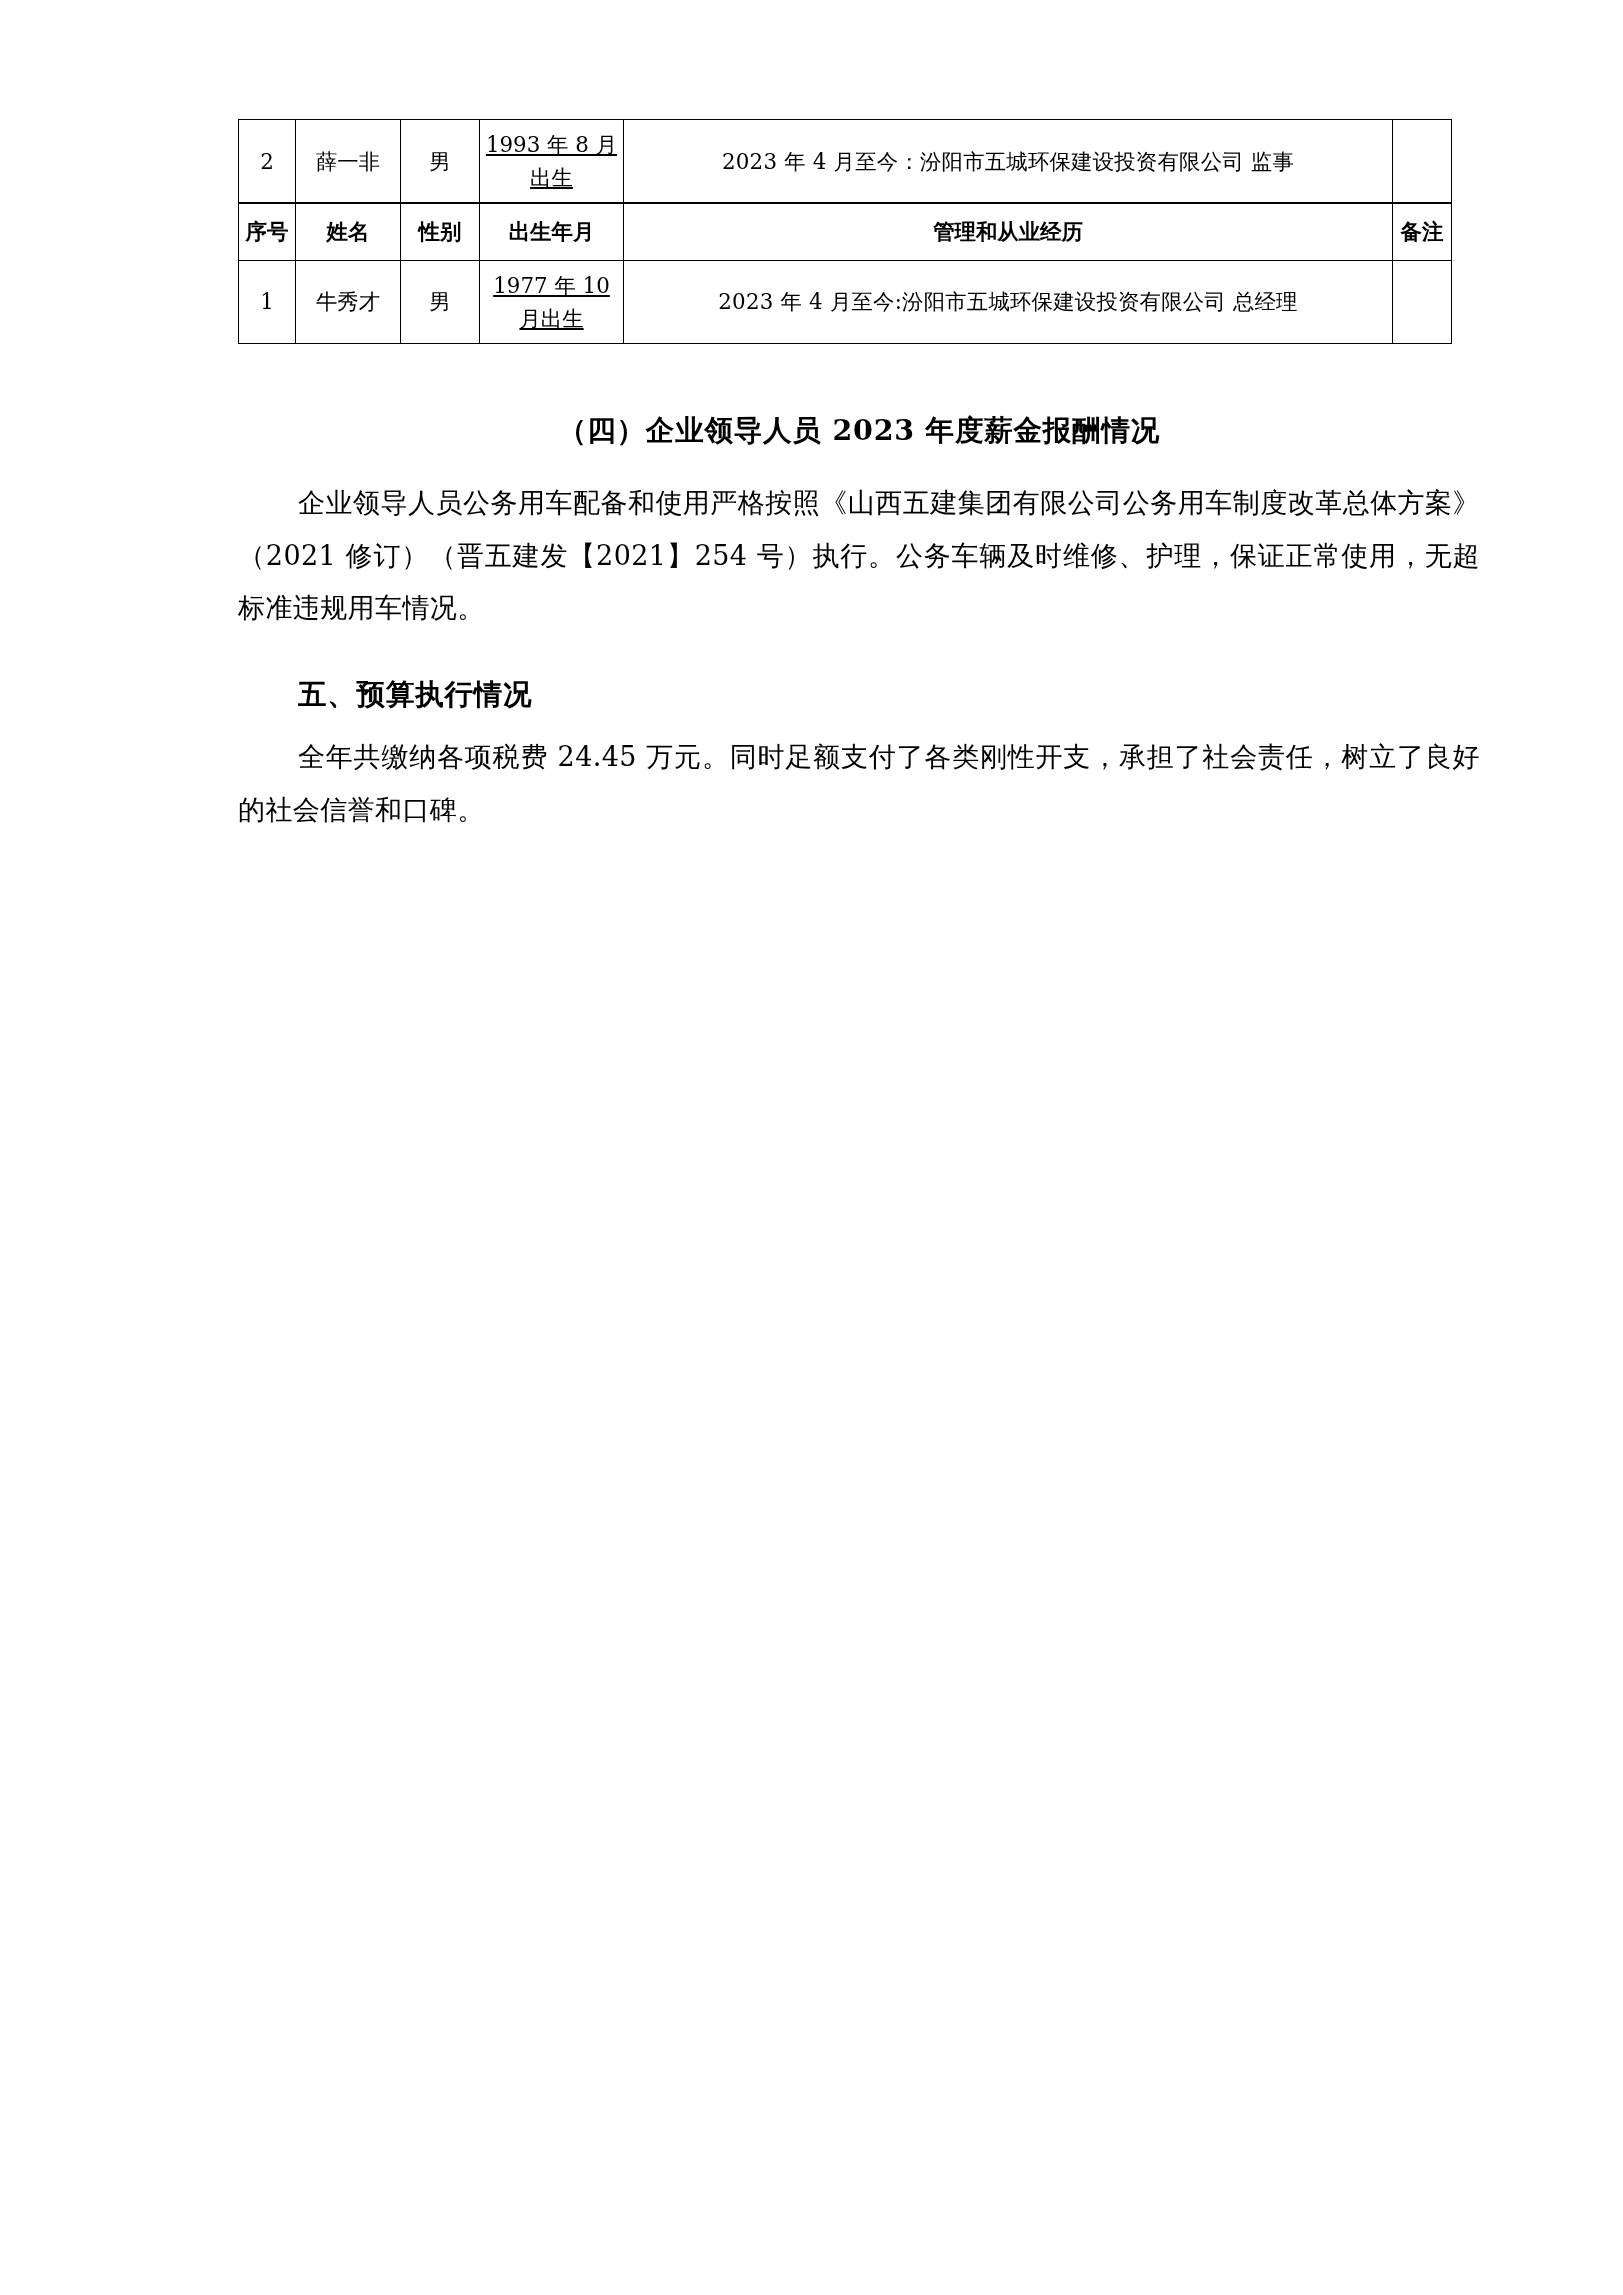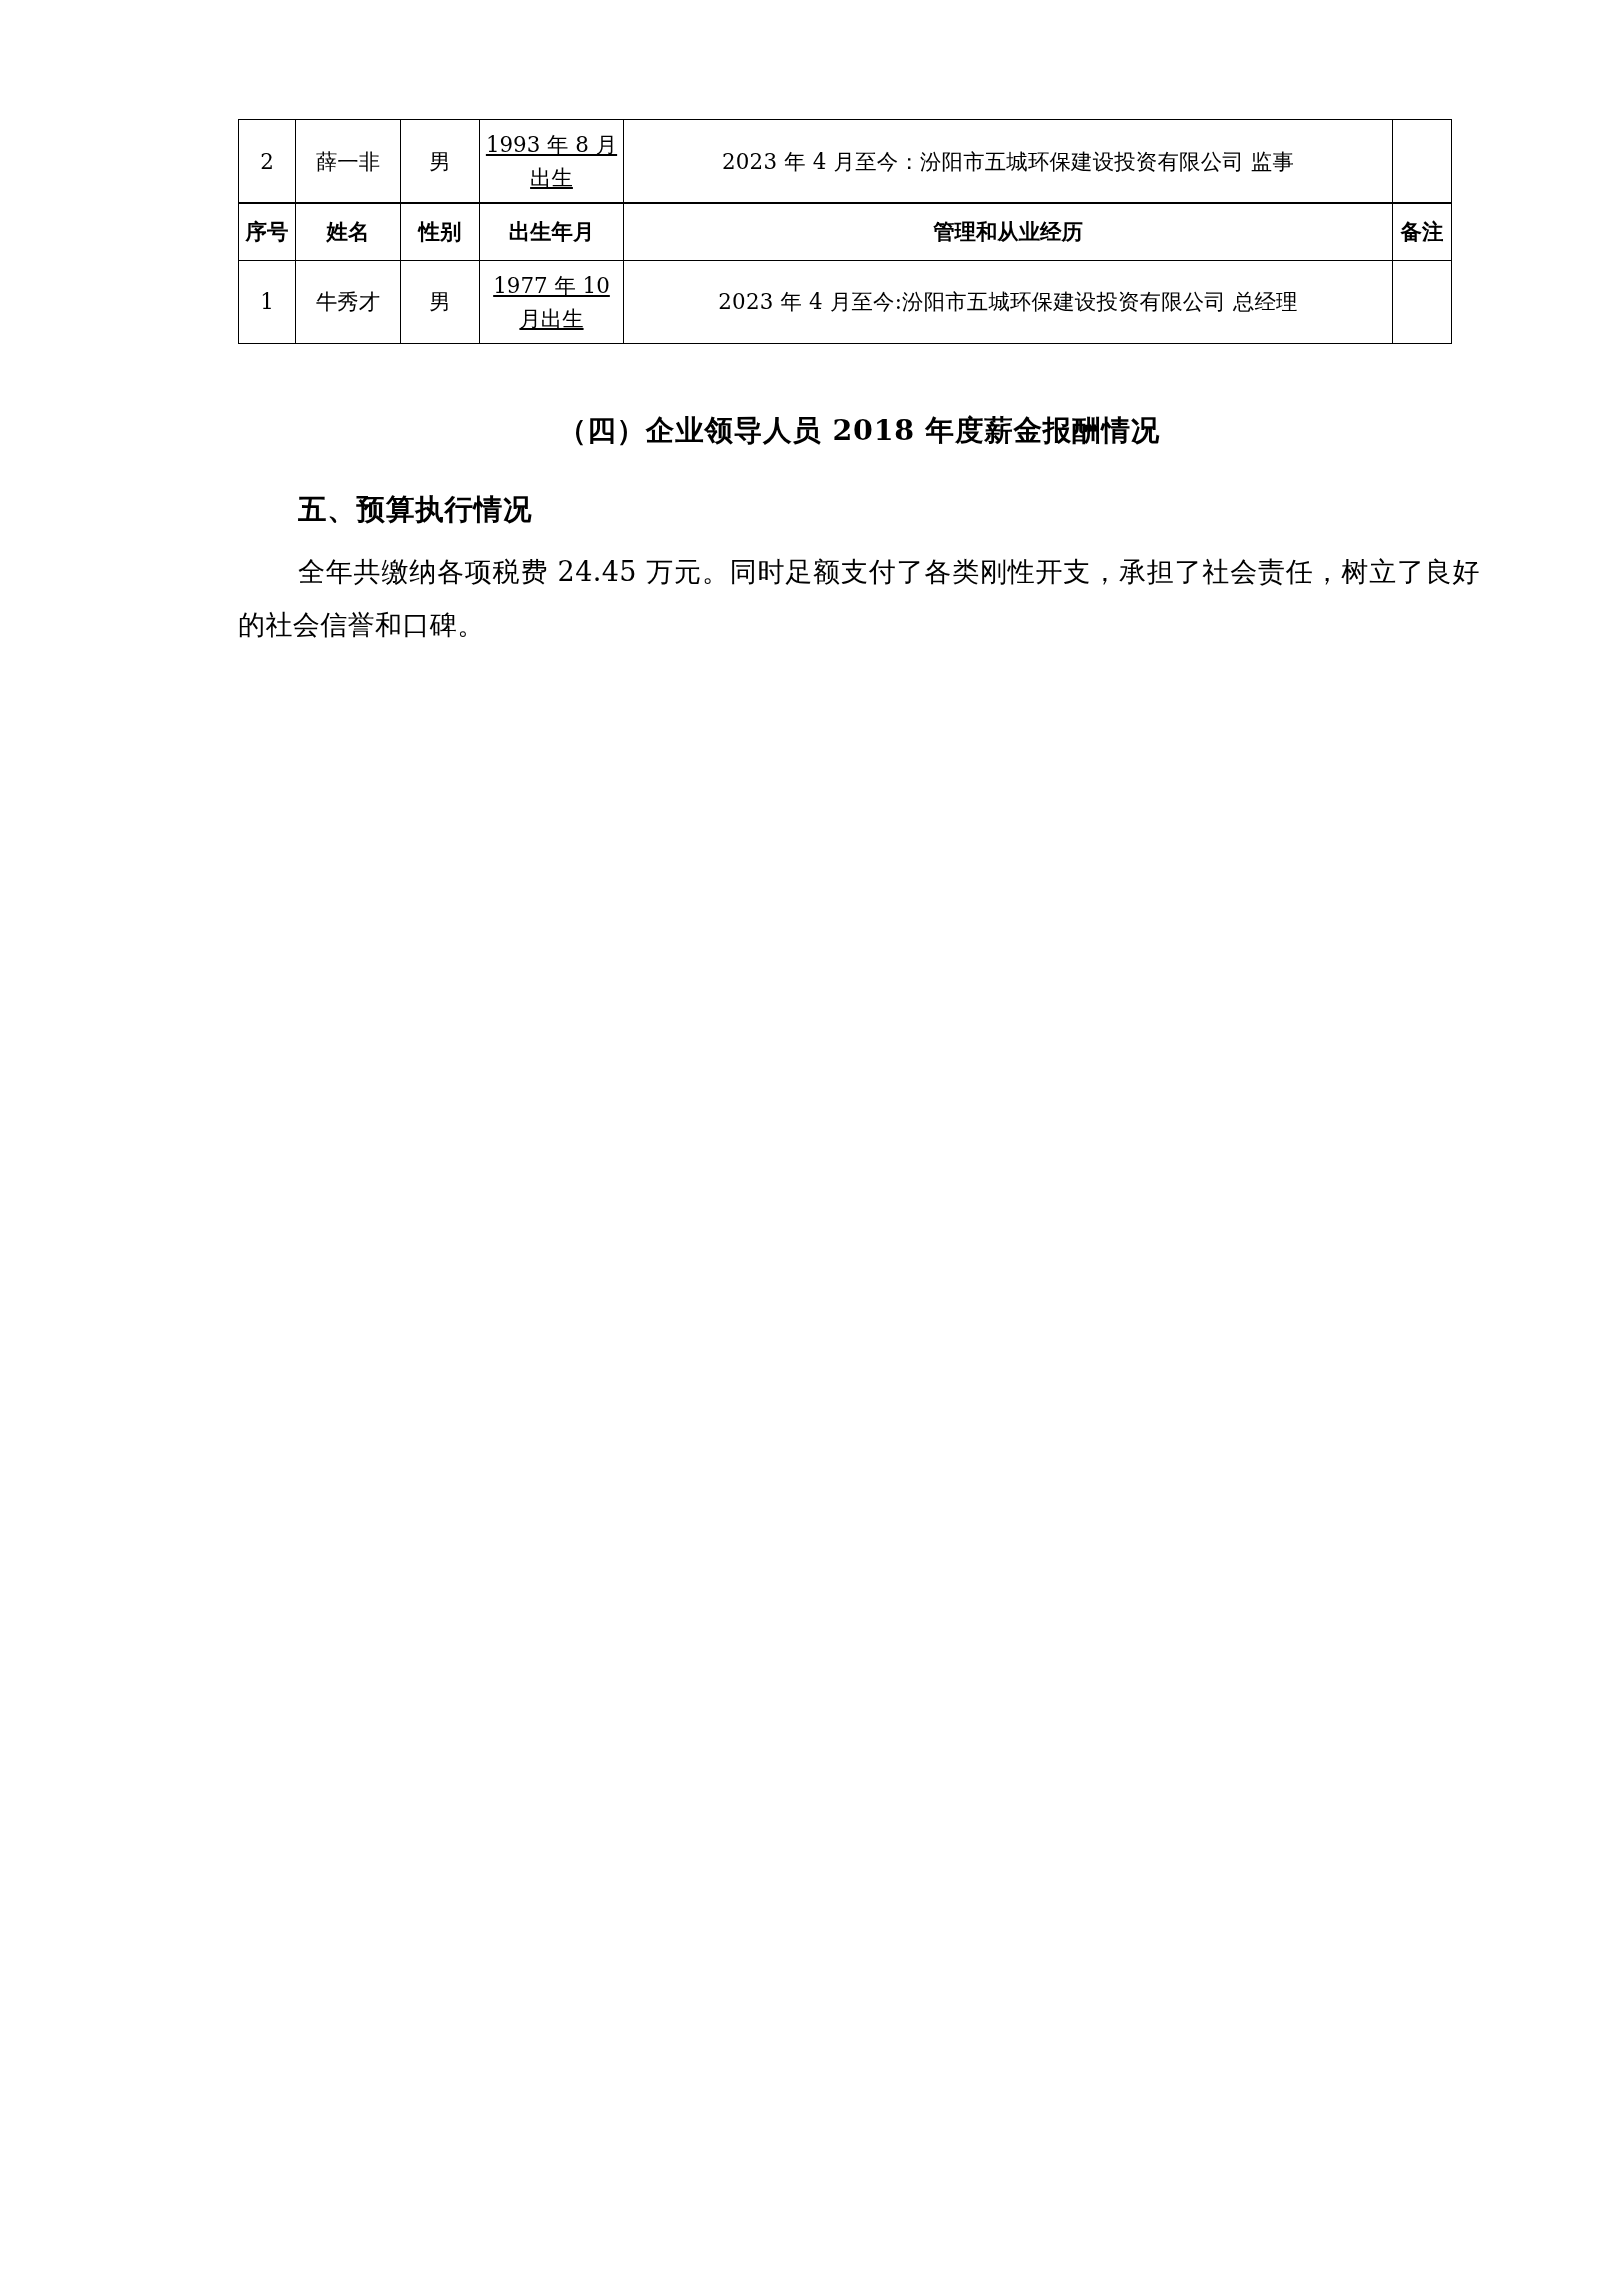--- a/index.html
+++ b/index.html
@@ -149,21 +149,22 @@
         <td class="birth-cell">
           <div>1977 年 10</div>
           <div>月出生</div>
         </td>
         <td class="exp-cell">2023 年 4 月至今:汾阳市五城环保建设投资有限公司  总经理</td>
         <td></td>
       </tr>
     </tbody>
   </table>
 
-  <div class="h-center tight">（四）企业领导人员 2018 年度薪金报酬情况</div>
+  <div class="h-center tight">（四）企业领导人员 2023 年度薪金报酬情况</div>
 
+  <p class="para">企业领导人员公务用车配备和使用严格按照《山西五建集团有限公司公务用车制度改革总体方案》（2021 修订）（晋五建发【2021】254 号）执行。公务车辆及时维修、护理，保证正常使用，无超标准违规用车情况。</p>
 
   <div class="h-sub">五、预算执行情况</div>
 
   <p class="para">全年共缴纳各项税费 24.45 万元。同时足额支付了各类刚性开支，承担了社会责任，树立了良好的社会信誉和口碑。</p>
 
 </div>
 
 
 </body></html>

